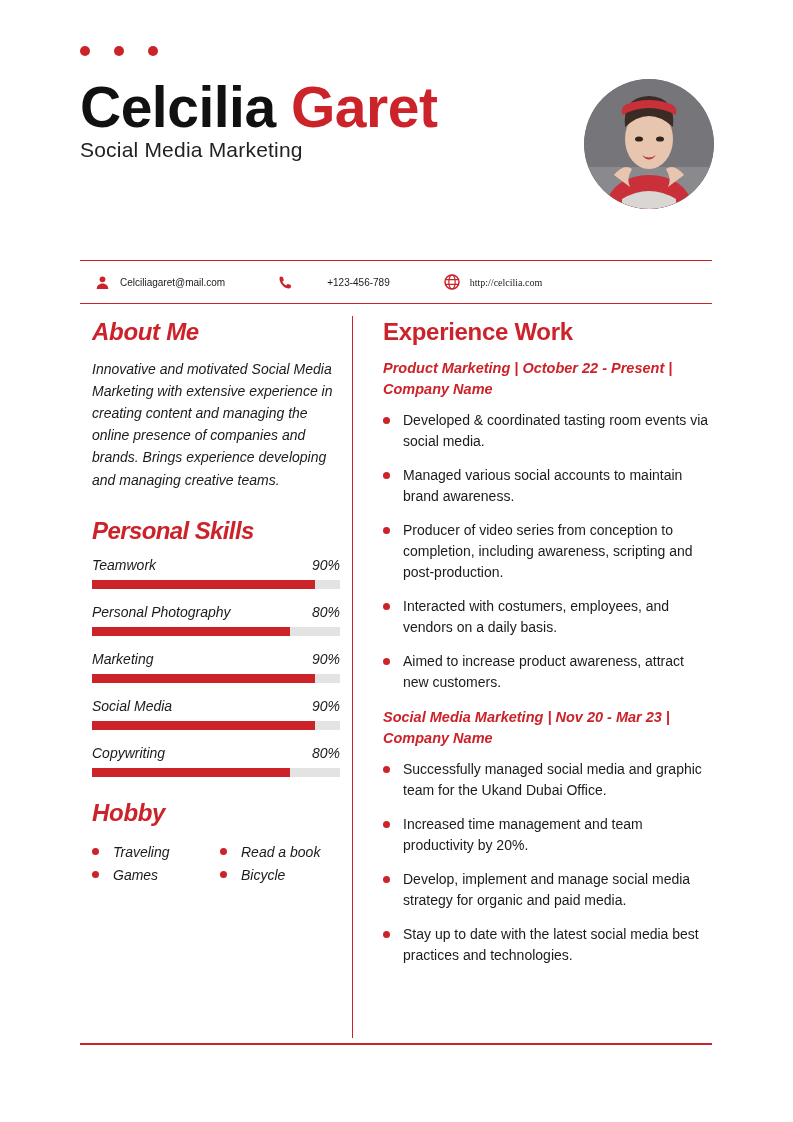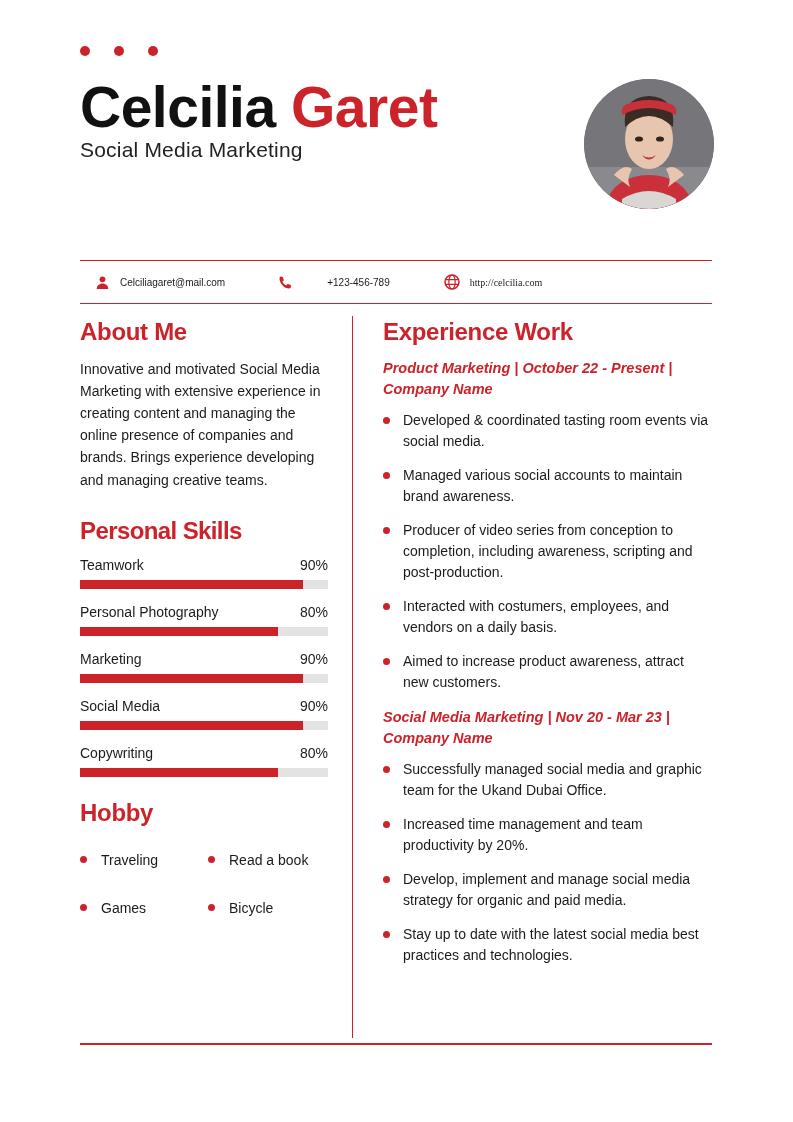--- a/index.html
+++ b/index.html
@@ -117,23 +117,24 @@
     position: absolute;
     left: 80px;
     top: 1043px;
     width: 632px;
     height: 1.6px;
     background: #cc2229;
   }
 
   .col-left {
     position: absolute;
-    left: 80px;
+    left: 92px;
     top: 318px;
     width: 248px;
+    font-style: italic;
   }
   .col-right {
     position: absolute;
     left: 383px;
     top: 318px;
     width: 330px;
   }
 
   .sec-title {
     color: #cc2229;
@@ -170,22 +171,22 @@
   .bar-fill {
     height: 9px;
     background: #cc2229;
   }
 
   
   .hobby { margin-top: 22px; }
   .hobby-grid {
     display: grid;
     grid-template-columns: 128px 120px;
-    row-gap: 32px;
-    margin-top: 25px;
+    row-gap: 7px;
+    margin-top: 17px;
   }
   .hobby-item {
     display: flex;
     align-items: center;
     font-size: 14px;
     color: #1b1b1b;
   }
   .hobby-item .bullet {
     width: 7px;
     height: 7px;

